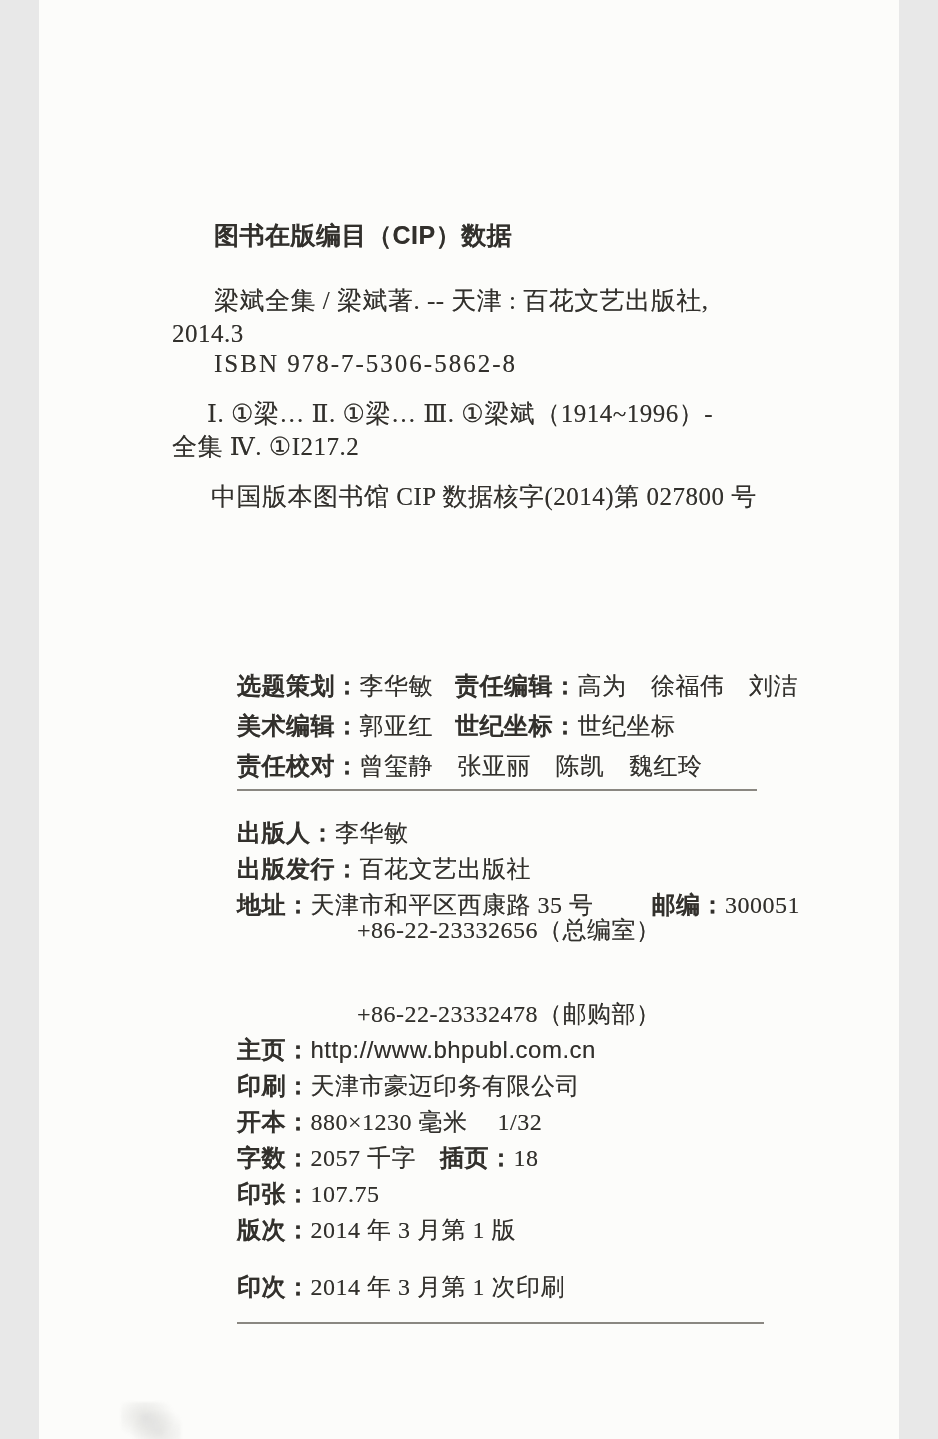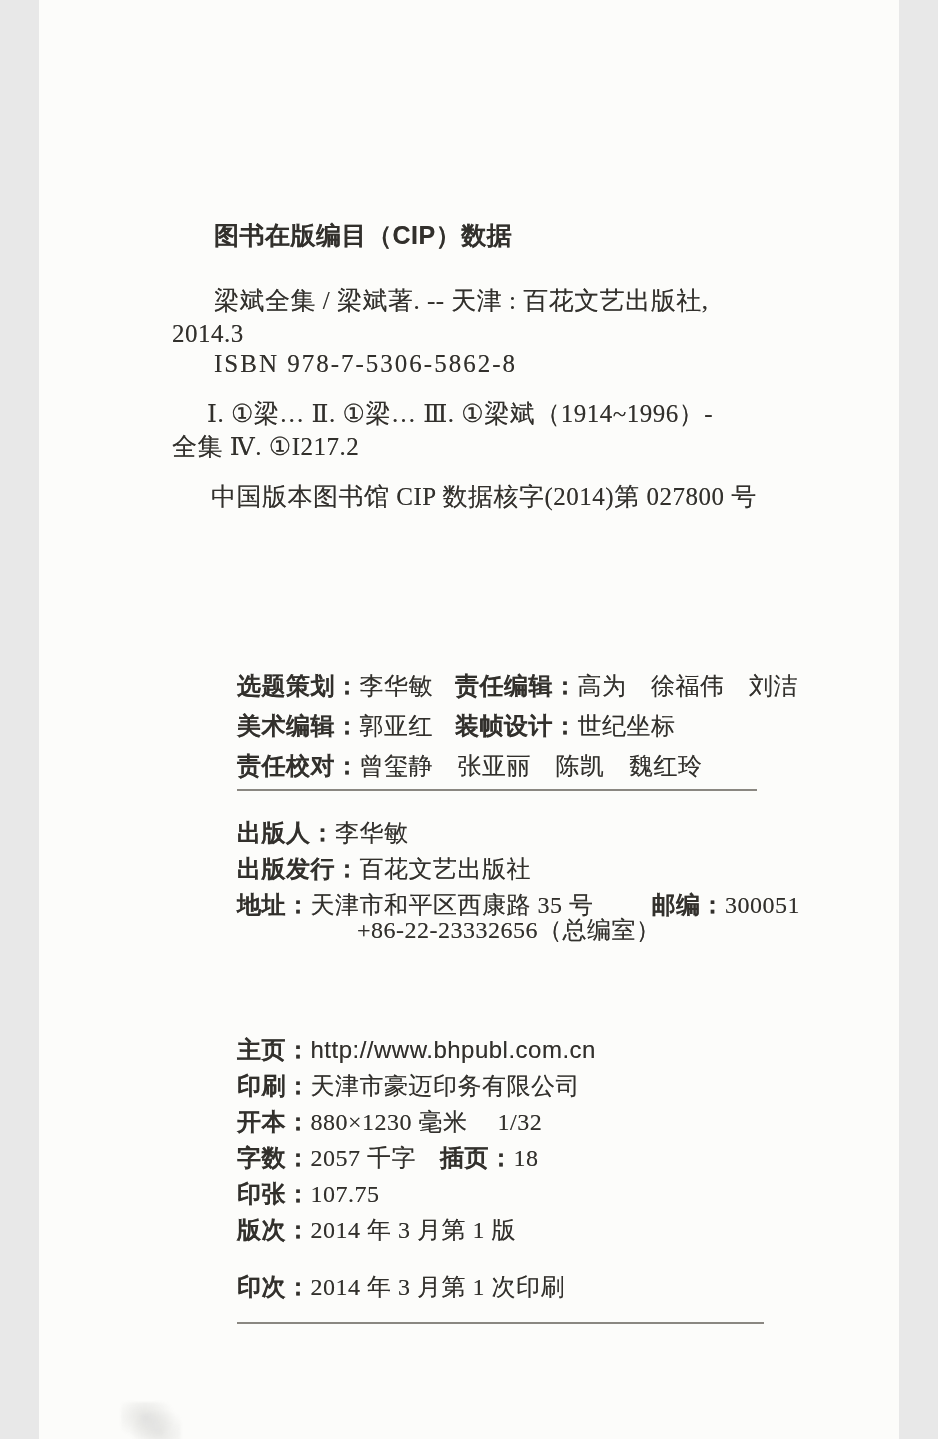--- a/index.html
+++ b/index.html
@@ -40,38 +40,39 @@
   <div class="line serif cip" style="left:133px;top:318px">2014.3</div>
   <div class="line serif cip isbn" style="left:175px;top:348px">ISBN 978-7-5306-5862-8</div>
   <div class="line serif cip" style="left:168px;top:398px">Ⅰ. ①梁… Ⅱ. ①梁… Ⅲ. ①梁斌（1914~1996）-</div>
   <div class="line serif cip" style="left:133px;top:431px">全集 Ⅳ. ①I217.2</div>
   <div class="line serif cip" style="left:172px;top:481px">中国版本图书馆 CIP 数据核字(2014)第 027800 号</div>
 
   <div class="line" style="left:198px;top:671px">
     <span class="lab">选题策划：</span><span class="val">李华敏</span><span class="lab g22">责任编辑：</span><span class="val">高为　徐福伟　刘洁</span>
   </div>
   <div class="line" style="left:198px;top:711px">
-    <span class="lab">美术编辑：</span><span class="val">郭亚红</span><span class="lab g22">装帧设计：</span><span class="val">世纪坐标</span>
+    <span class="lab">美术编辑：</span><span class="val">郭亚红</span><span class="lab g22">世纪坐标：</span><span class="val">世纪坐标</span>
   </div>
   <div class="line" style="left:198px;top:751px">
     <span class="lab">责任校对：</span><span class="val">曾玺静　张亚丽　陈凯　魏红玲</span>
   </div>
 
   <div class="rule" style="left:198px;top:789px;width:520px"></div>
 
   <div class="line" style="left:198px;top:818px">
     <span class="lab">出版人：</span><span class="val">李华敏</span>
   </div>
   <div class="line" style="left:198px;top:854px">
     <span class="lab">出版发行：</span><span class="val">百花文艺出版社</span>
   </div>
   <div class="line" style="left:198px;top:890px">
     <span class="lab">地址：</span><span class="val">天津市和平区西康路 35 号</span><span class="lab g58">邮编：</span><span class="val">300051</span>
   </div>
   <div class="line val" style="left:318px;top:915px">+86-22-23332656（总编室）</div>
+  <div class="line val" style="left:318px;top:999px">+86-22-23332478（邮购部）</div>
   <div class="line" style="left:198px;top:1035px">
     <span class="lab">主页：</span><span class="sans">http://www.bhpubl.com.cn</span>
   </div>
   <div class="line" style="left:198px;top:1071px">
     <span class="lab">印刷：</span><span class="val">天津市豪迈印务有限公司</span>
   </div>
   <div class="line" style="left:198px;top:1107px">
     <span class="lab">开本：</span><span class="val">880×1230 毫米</span><span class="val g30">1/32</span>
   </div>
   <div class="line" style="left:198px;top:1143px">

